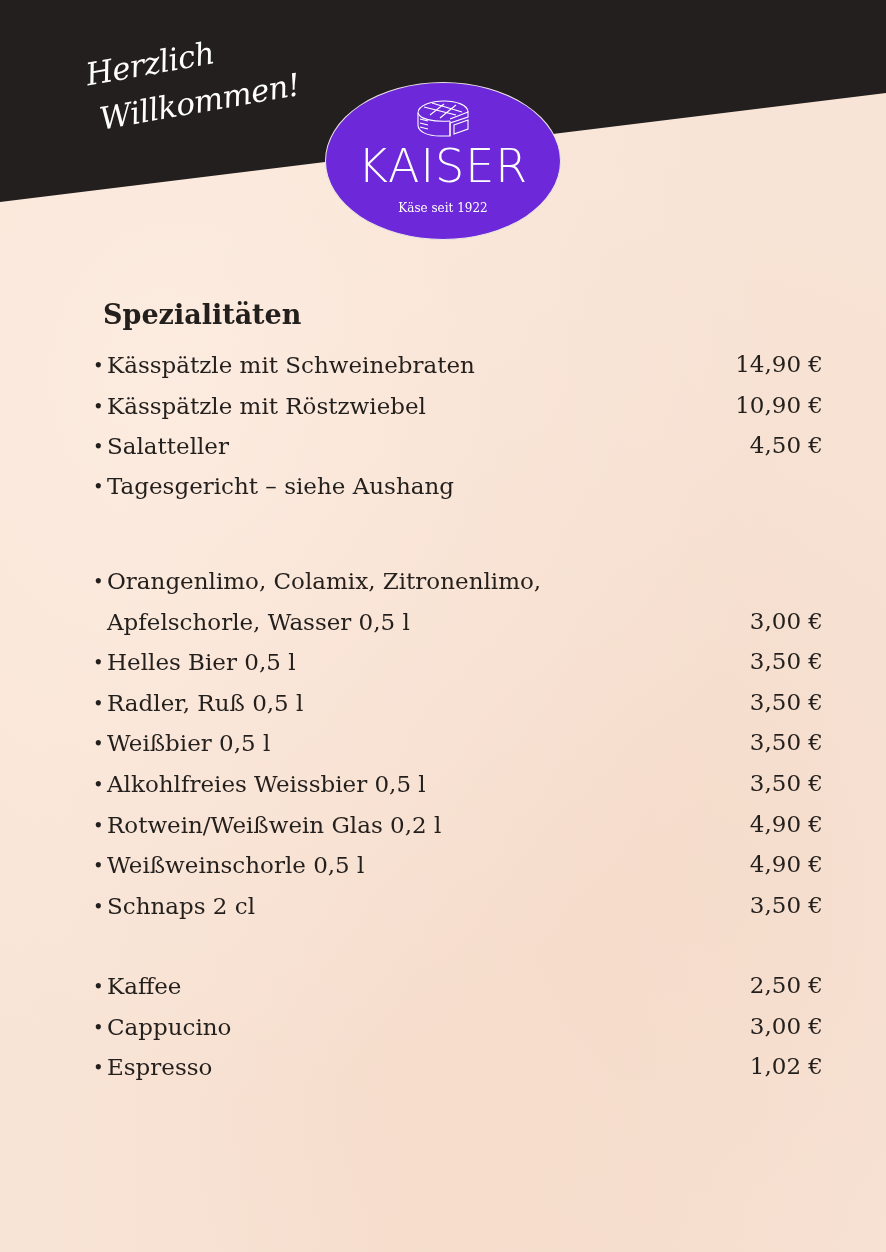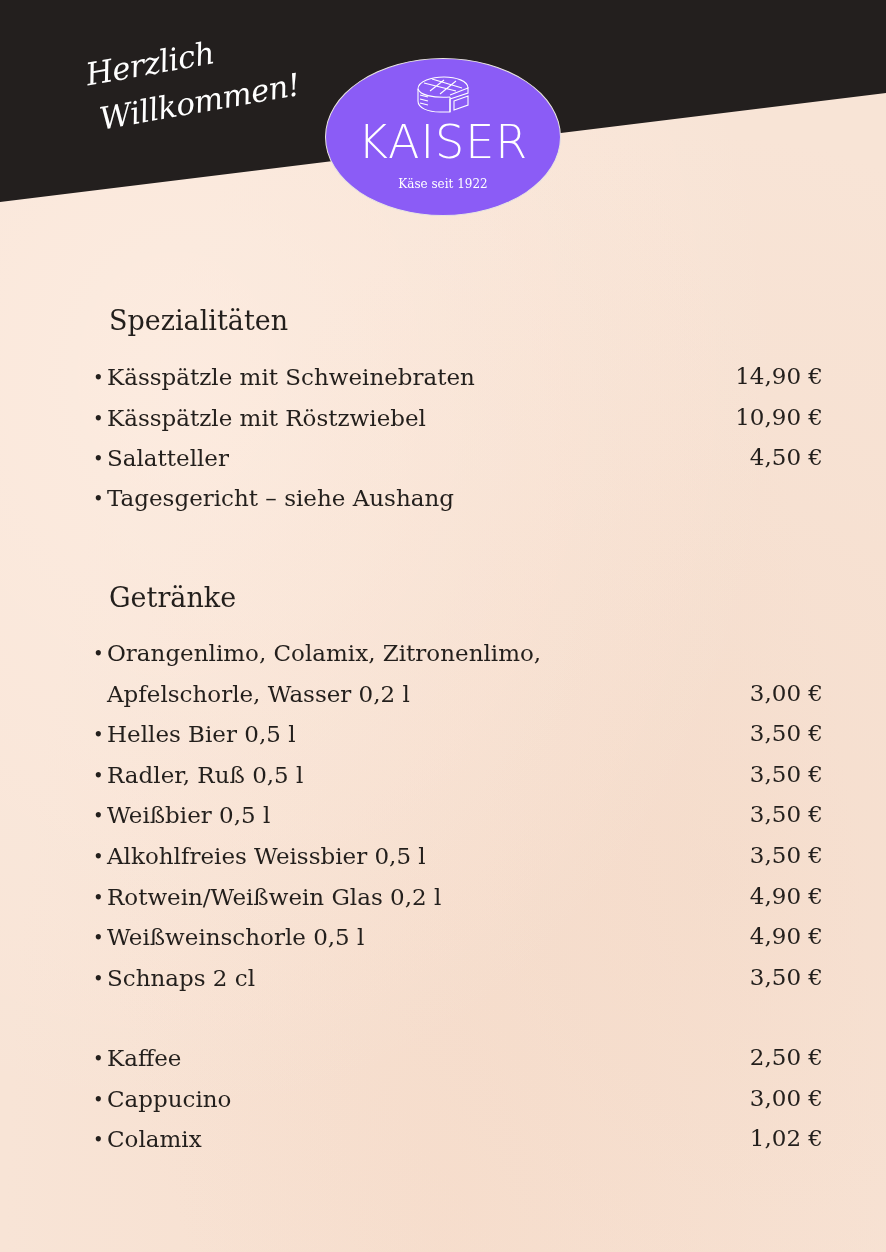--- a/index.html
+++ b/index.html
@@ -17,37 +17,37 @@
       position: absolute; left: 0; top: 0; width: 886px; height: 210px;
     }
     .welcome {
       position: absolute; left: 82px; top: 52px;
       color: #ffffff; font-family: "DejaVu Serif", serif; font-style: italic;
       font-size: 31px; line-height: 46px; transform: rotate(-10deg);
       transform-origin: left top; letter-spacing: -0.5px;
     }
     .welcome .l2 { display: block; padding-left: 6px; }
     .logo {
-      position: absolute; left: 325px; top: 58px; width: 236px; height: 158px;
-      border-radius: 50%; background: #8b5cf6; border: 1.5px solid #e8e4e0;
+      position: absolute; left: 325px; top: 82px; width: 236px; height: 158px;
+      border-radius: 50%; background: #6d28d9; border: 1.5px solid #e8e4e0;
       box-sizing: border-box; text-align: center; color: #fff;
     }
     .logo .cheese { position: absolute; left: 88px; top: 16px; width: 58px; height: 40px; }
     .logo .brand {
       position: absolute; left: 0; right: 0; top: 58px;
       font-family: "DejaVu Sans", "Liberation Sans", sans-serif; font-weight: 300;
       font-size: 46px; letter-spacing: 1px; line-height: 50px;
     }
     .logo .tag {
       position: absolute; left: 0; right: 0; top: 116px;
       font-family: "DejaVu Serif", serif; font-size: 12px; line-height: 18px;
     }
     .section { position: absolute; left: 93px; width: 730px; }
     .section h2 {
-      margin: 16px; font-family: "DejaVu Serif", serif; font-weight: normal;
+      margin: 10px; font-family: "DejaVu Serif", serif; font-weight: bold;
       font-size: 27px; line-height: 40px; color: #231f1c;
     }
     .row {
       display: flex; justify-content: space-between; align-items: baseline;
       font-size: 23px; line-height: 39.6px; color: #231f1c;
     }
     .row .name { display: flex; }
     .row .bullet { width: 14px; flex: 0 0 14px; font-size: 18px; }
     .row .price { text-align: center; white-space: nowrap; }
     .row.cont .bullet { visibility: hidden; }
@@ -108,32 +108,31 @@
   <div class="row">
     <span class="name">
         <span class="bullet">•</span>
         <span>Tagesgericht – siehe Aushang</span>
       </span>
     <span class="price"></span>
   </div>
 </section>
 
 <section class="section" style="top:562px;">
-  <h2>Getränke</h2>
   <div class="row">
     <span class="name">
         <span class="bullet">•</span>
         <span>Orangenlimo, Colamix,  Zitronenlimo,</span>
       </span>
     <span class="price"></span>
   </div>
   <div class="row cont">
     <span class="name">
         <span class="bullet">•</span>
-        <span>Apfelschorle, Wasser 0,2 l</span>
+        <span>Apfelschorle, Wasser 0,5 l</span>
       </span>
     <span class="price">3,00 €</span>
   </div>
   <div class="row">
     <span class="name">
         <span class="bullet">•</span>
         <span>Helles Bier 0,5 l</span>
       </span>
     <span class="price">3,50 €</span>
   </div>
@@ -190,17 +189,17 @@
   <div class="row">
     <span class="name">
         <span class="bullet">•</span>
         <span>Cappucino</span>
       </span>
     <span class="price">3,00 €</span>
   </div>
   <div class="row">
     <span class="name">
         <span class="bullet">•</span>
-        <span>Colamix</span>
+        <span>Espresso</span>
       </span>
     <span class="price">1,02 €</span>
   </div>
 </section>
 
 </body></html>

